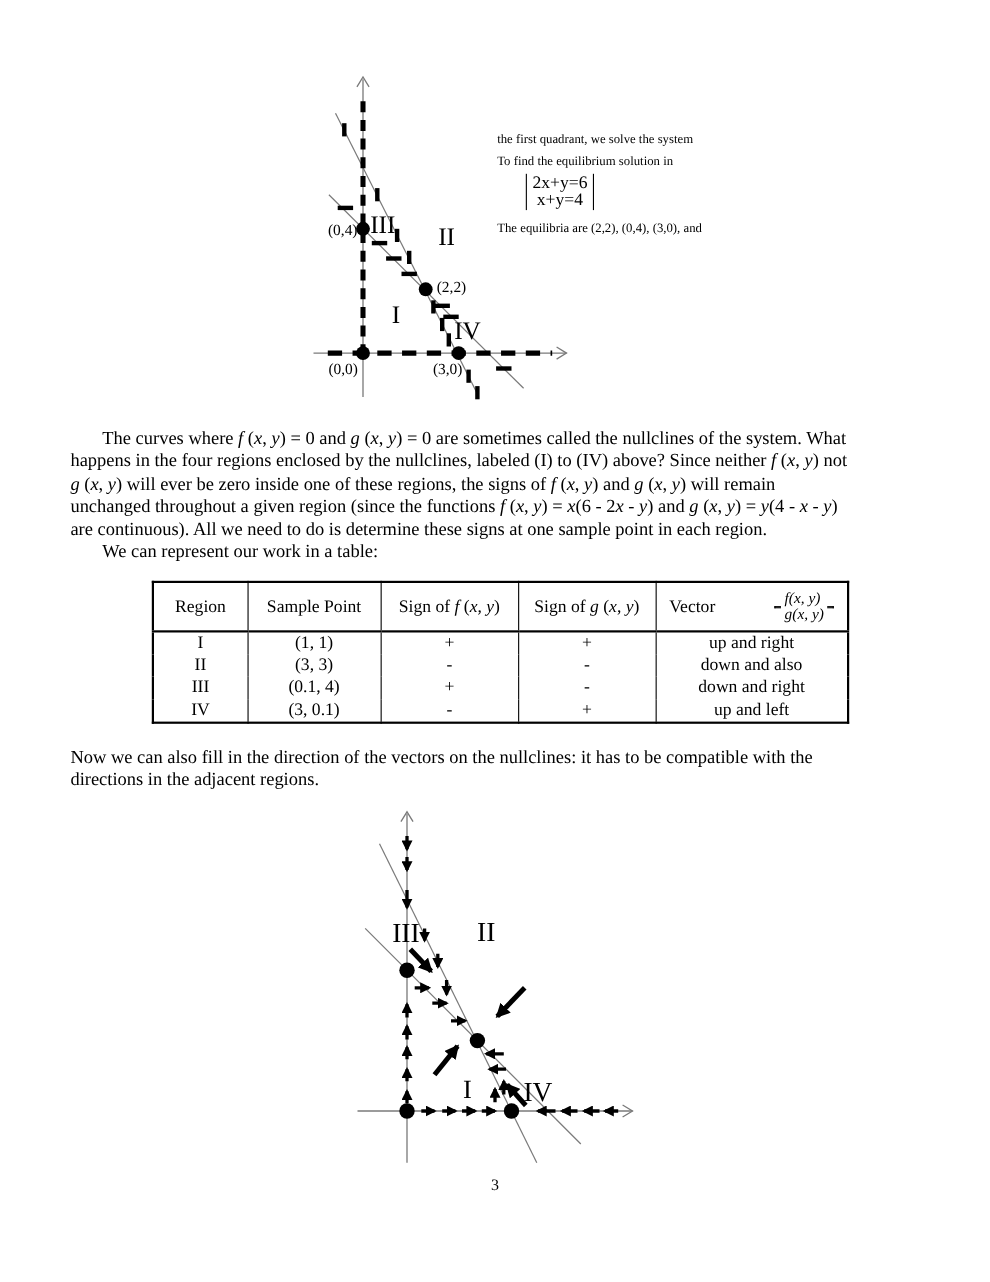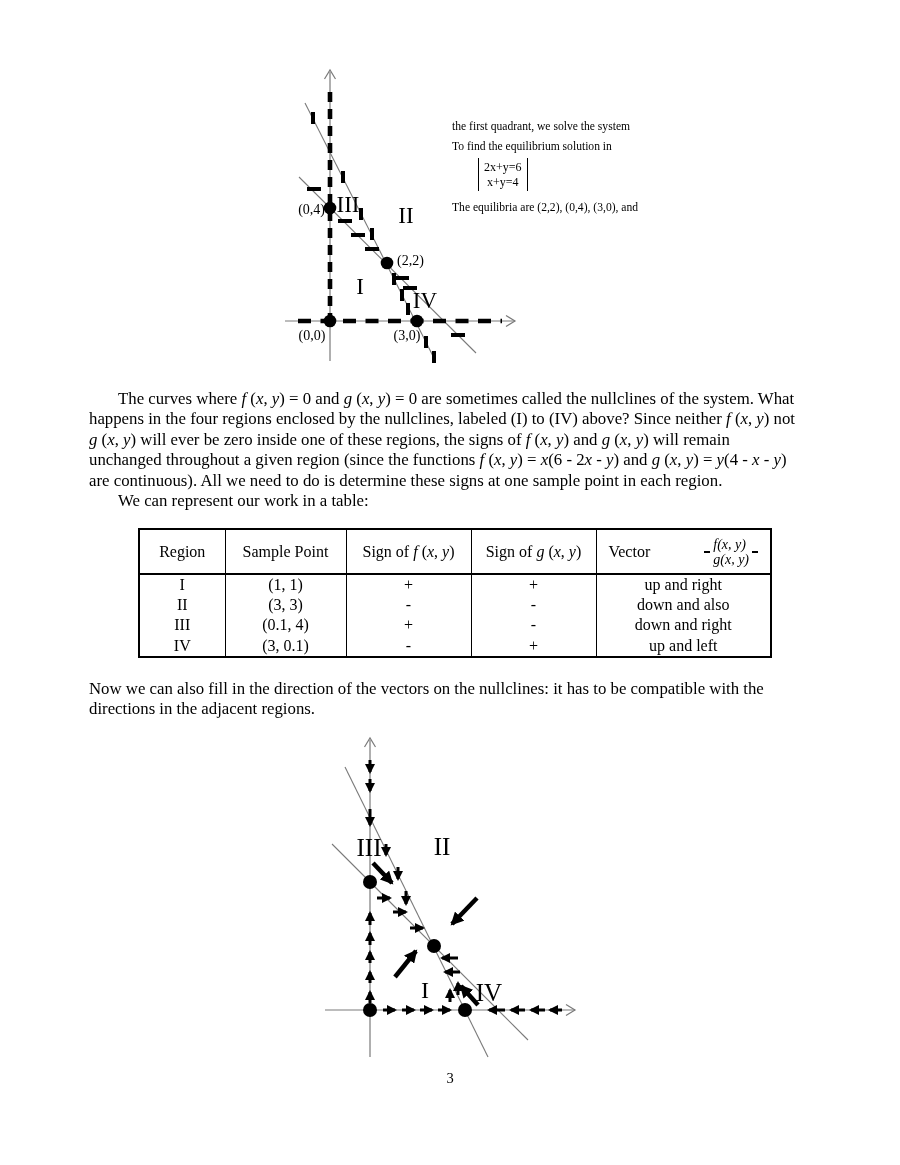--- a/index.html
+++ b/index.html
@@ -10,26 +10,26 @@
     font-family:"Liberation Serif", serif; overflow:hidden;
   }
   svg text { font-family:"Liberation Serif", serif; fill:#000; }
 
   
   .fig-top { position:absolute; left:280px; top:60px; }
   .fig-note { position:absolute; left:452px; top:117px; width:335px;
               font-size:11.6px; line-height:20px; }
   .fig-note .sys-wrap { margin:1px 0 2px 26px; }
   .fig-note .sys { display:inline-block; border-left:1px solid #000; border-right:1px solid #000;
-                   padding:2px 5px; line-height:14.5px; font-size:12px; }
+                   padding:2px 5px; line-height:14.5px; font-size:16px; }
   .fig-note .sys-line2 { text-align:center; }
   .fig-note .note-line3 { margin-top:5px; }
 
   
-  .para { position:absolute; left:89px; width:780px; font-size:16.8px;
+  .para { position:absolute; left:64px; width:780px; font-size:16.8px;
           line-height:20.4px; white-space:nowrap; }
   .para-1 { top:389px; }
   .para-2 { top:679px; }
   .indent { text-indent:29px; }
 
   
   table.sign-table { position:absolute; left:138px; top:528px; width:632px;
     border-collapse:collapse; table-layout:fixed; border:2px solid #000;
     font-size:16px; }
   .sign-table th, .sign-table td { border-left:1px solid #000; border-right:1px solid #000;

